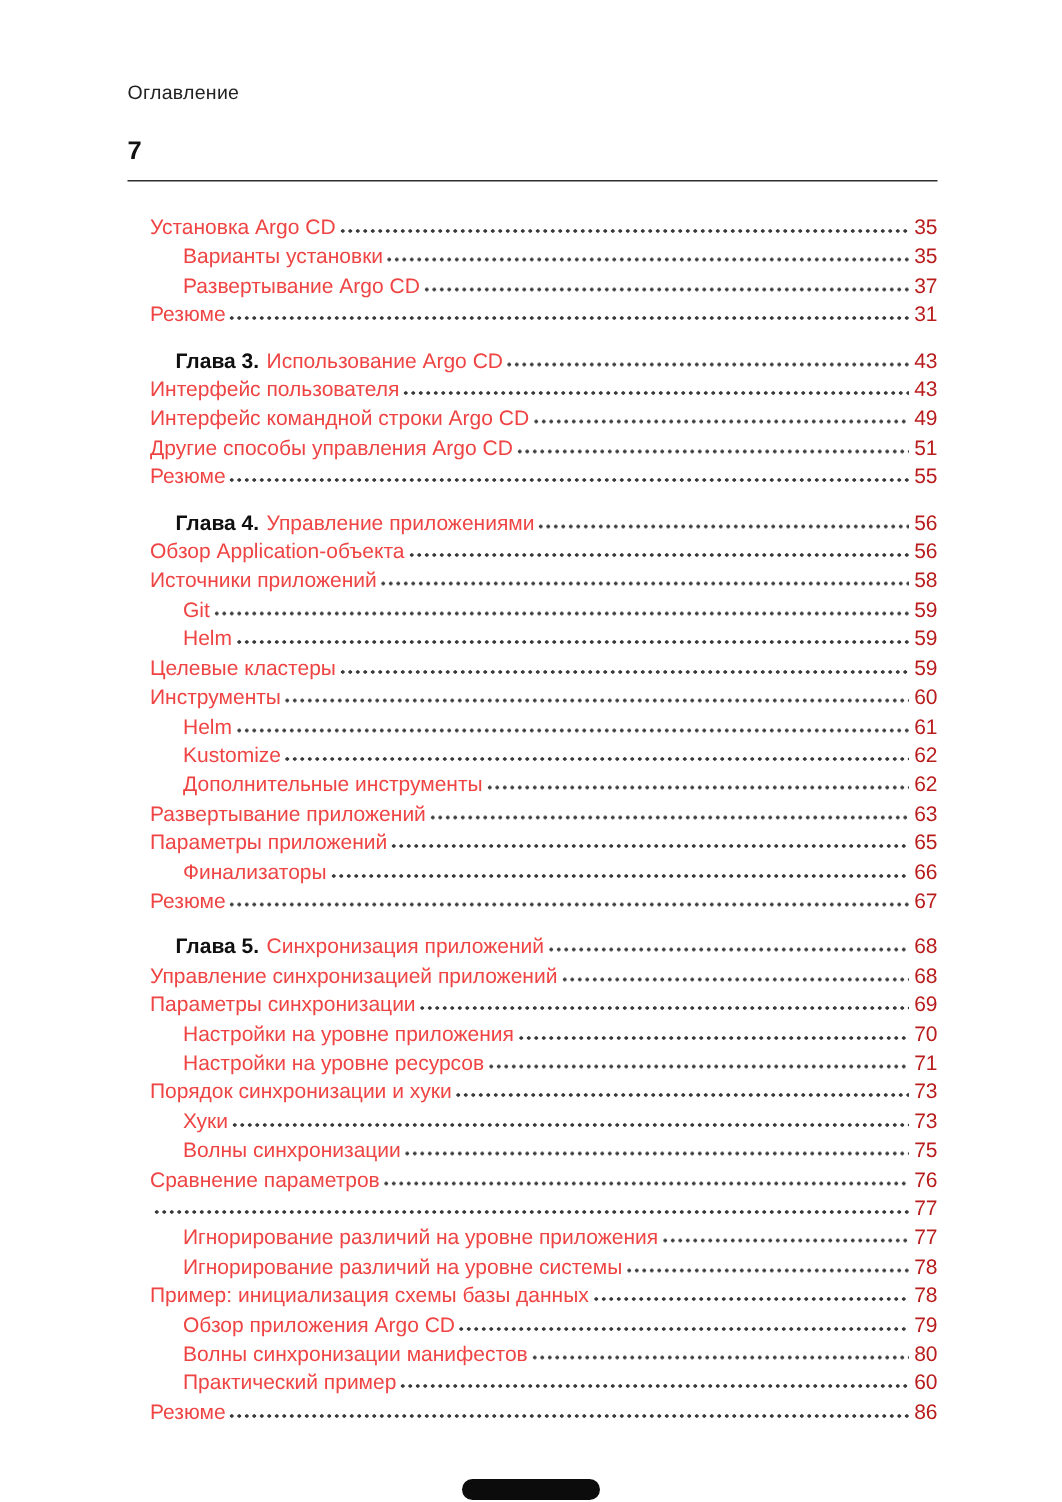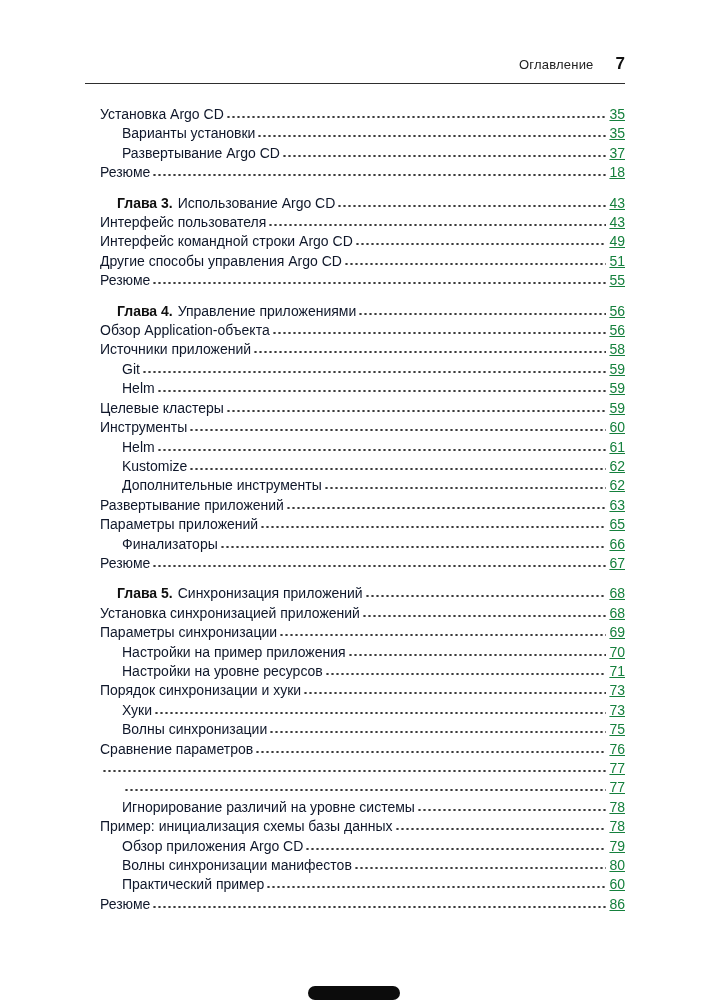--- a/index.html
+++ b/index.html
@@ -14,52 +14,53 @@
     position: relative;
     width: 708px;
     height: 1001px;
     padding: 54px 83px 0 85px;
   }
   .page-header {
     display: flex;
     justify-content: flex-end;
     align-items: baseline;
     gap: 22px;
+    flex-direction: column;
   }
   .h-title { font-size: 13px; color: #222; letter-spacing: 0.2px; }
   .h-num   { font-size: 17px; font-weight: bold; color: #111; }
   .rule {
     margin-top: 9px;
     border-top: 1.4px solid #2e2e2e;
   }
   .toc { margin-top: 21px; }
   .row {
     display: flex;
     align-items: baseline;
     font-size: 14px;
     line-height: 19.4px;
     white-space: nowrap;
   }
   .row.gap { margin-top: 11px; }
   .lvl0 { padding-left: 0; }
   .lvl1 { padding-left: 15px; }
   .lvl2 { padding-left: 37px; }
   .chapter { font-weight: bold; margin-right: 5px; color: #0f0f0f; padding-left: 32px; }
-  .title { color: #0f172a; }
+  .title { color: #ef4444; }
   .dots {
     flex: 1 1 auto;
     min-width: 12px;
     height: 4px;
     margin: 0 3px 0 2px;
     background-image: radial-gradient(circle, #3a3a3a 1px, rgba(0,0,0,0) 1.3px);
     background-size: 5px 4px;
     background-position: 0 100%;
     background-repeat: repeat-x;
   }
-  .pagenum { color: #15803d; text-decoration: underline; }
+  .pagenum { color: #b91c1c; }
   .bottom-bar {
     position: absolute;
     left: 50%;
     bottom: 1px;
     transform: translateX(-50%);
     width: 92px;
     height: 14px;
     border-radius: 7px;
     background: #0c0c0c;
   }
@@ -88,21 +89,21 @@
         <span class="pagenum">35</span>
       </div>
       <div class="row lvl2">
         <span class="title">Развертывание Argo CD</span>
         <span class="dots"></span>
         <span class="pagenum">37</span>
       </div>
       <div class="row lvl1">
         <span class="title">Резюме</span>
         <span class="dots"></span>
-        <span class="pagenum">18</span>
+        <span class="pagenum">31</span>
       </div>
       <div class="row lvl0 gap">
         <span class="chapter">Глава 3.</span>
         <span class="title">Использование Argo CD</span>
         <span class="dots"></span>
         <span class="pagenum">43</span>
       </div>
       <div class="row lvl1">
         <span class="title">Интерфейс пользователя</span>
         <span class="dots"></span>
@@ -194,31 +195,31 @@
         <span class="dots"></span>
         <span class="pagenum">67</span>
       </div>
       <div class="row lvl0 gap">
         <span class="chapter">Глава 5.</span>
         <span class="title">Синхронизация приложений</span>
         <span class="dots"></span>
         <span class="pagenum">68</span>
       </div>
       <div class="row lvl1">
-        <span class="title">Установка синхронизацией приложений</span>
+        <span class="title">Управление синхронизацией приложений</span>
         <span class="dots"></span>
         <span class="pagenum">68</span>
       </div>
       <div class="row lvl1">
         <span class="title">Параметры синхронизации</span>
         <span class="dots"></span>
         <span class="pagenum">69</span>
       </div>
       <div class="row lvl2">
-        <span class="title">Настройки на пример приложения</span>
+        <span class="title">Настройки на уровне приложения</span>
         <span class="dots"></span>
         <span class="pagenum">70</span>
       </div>
       <div class="row lvl2">
         <span class="title">Настройки на уровне ресурсов</span>
         <span class="dots"></span>
         <span class="pagenum">71</span>
       </div>
       <div class="row lvl1">
         <span class="title">Порядок синхронизации и хуки</span>
@@ -238,20 +239,21 @@
       <div class="row lvl1">
         <span class="title">Сравнение параметров</span>
         <span class="dots"></span>
         <span class="pagenum">76</span>
       </div>
       <div class="row lvl1">
         <span class="dots"></span>
         <span class="pagenum">77</span>
       </div>
       <div class="row lvl2">
+        <span class="title">Игнорирование различий на уровне приложения</span>
         <span class="dots"></span>
         <span class="pagenum">77</span>
       </div>
       <div class="row lvl2">
         <span class="title">Игнорирование различий на уровне системы</span>
         <span class="dots"></span>
         <span class="pagenum">78</span>
       </div>
       <div class="row lvl1">
         <span class="title">Пример: инициализация схемы базы данных</span>

